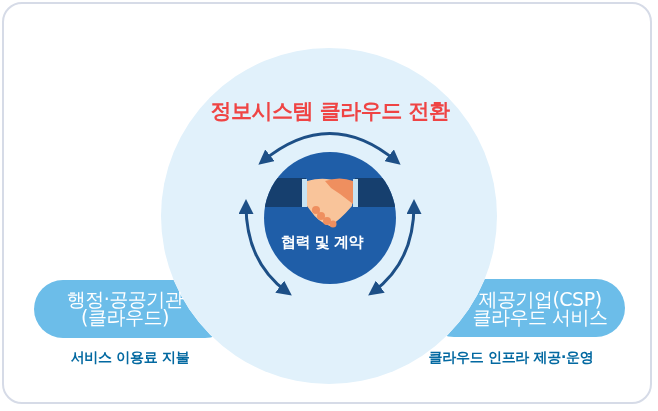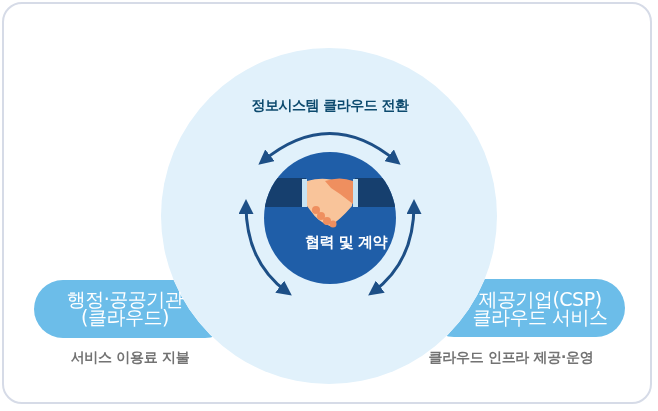--- a/index.html
+++ b/index.html
@@ -2,26 +2,26 @@
 <html><head>
 <meta charset="utf-8">
 <style>
   html, body { margin: 0; padding: 0; background: #ffffff; }
   body { width: 658px; height: 411px; position: relative; overflow: hidden;
          font-family: "DejaVu Sans", "Liberation Sans", sans-serif; }
   .card { position: absolute; left: 2px; top: 2px; width: 650px; height: 402px;
           border: 2px solid #d6dbe7; border-radius: 20px; background: #ffffff; box-sizing: border-box; overflow: hidden; }
   svg.stage { position: absolute; left: 0; top: 0; }
   .txt { position: absolute; text-align: center; white-space: nowrap; }
-  .title { left: 180px; width: 300px; top: 97px; font-size: 14px; font-weight: bold; color: #0c4a6e; letter-spacing: -0.5px; }
-  .center-label { left: 286px; width: 120px; top: 233px; font-size: 15px; font-weight: bold; color: #ffffff; letter-spacing: -0.5px; }
+  .title { left: 180px; width: 300px; top: 97px; font-size: 21px; font-weight: bold; color: #ef4444; letter-spacing: -0.5px; }
+  .center-label { left: 262px; width: 120px; top: 233px; font-size: 15px; font-weight: bold; color: #ffffff; letter-spacing: -0.5px; }
   .pill-text { font-size: 19px; color: #ffffff; line-height: 18px; letter-spacing: -0.5px; }
   .left-pill-text { left: 60px; width: 130px; top: 290px; }
   .right-pill-text { left: 470px; width: 140px; top: 290px; }
-  .caption { font-size: 14px; font-weight: bold; color: #737373; letter-spacing: -0.3px; }
+  .caption { font-size: 14px; font-weight: bold; color: #0369a1; letter-spacing: -0.3px; }
   .left-caption { left: 40px; width: 180px; top: 349px; }
   .right-caption { left: 406px; width: 210px; top: 349px; text-align: center; }
 </style>
 </head>
 <body>
 
 <div class="card"></div>
 
 <svg class="stage" width="658" height="411" viewBox="0 0 658 411">
   <defs>

